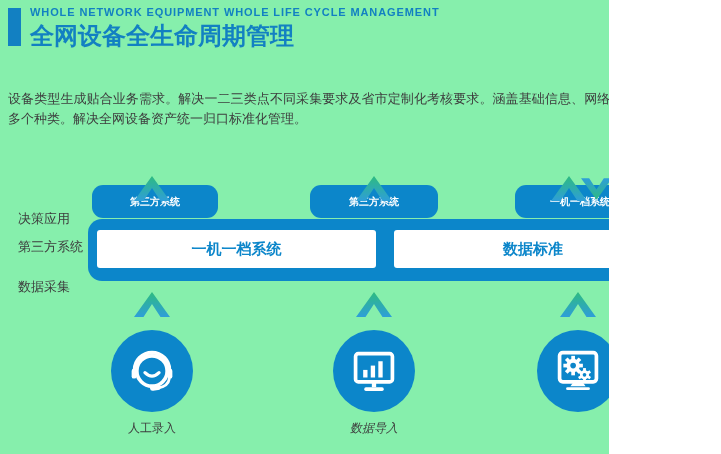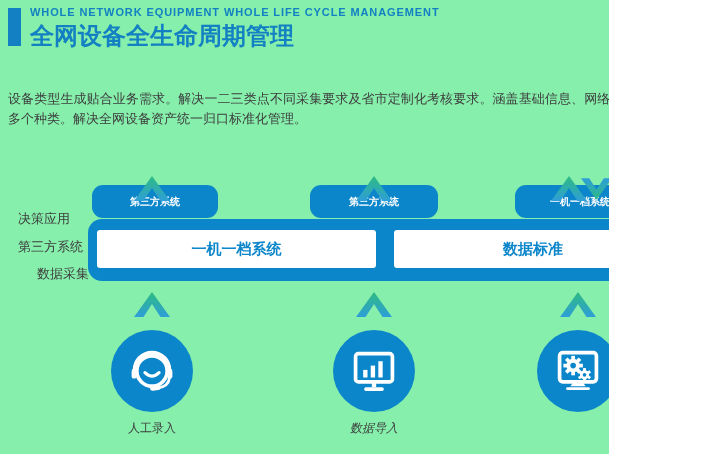--- a/index.html
+++ b/index.html
@@ -24,21 +24,21 @@
 
   
   .chev{position:absolute;width:36px;height:25px;}
   .chev svg{display:block;width:100%;height:100%;}
   .up-r1-c1{left:134px;top:176px;} .up-r1-c2{left:356px;top:176px;}
   .up-r1-c3{left:551px;top:176px;} .down-r1-c3{left:581px;top:178px;width:31px;height:22px;}
   .up-r2-c1{left:134px;top:292px;} .up-r2-c2{left:356px;top:292px;} .up-r2-c3{left:560px;top:292px;}
 
   
   .side-label{position:absolute;left:18px;font-size:13px;color:#3d3d3d;}
-  .sl1{top:210px;} .sl2{top:238px;} .sl3{top:265px;margin-left:19px;}
+  .sl1{top:210px;} .sl2{top:238px;} .sl3{top:278px;}
 
   
   .platform-bar{position:absolute;left:88px;top:219px;width:602px;height:62px;
                 background:#0c86ca;border-radius:14px;}
   .module{position:absolute;top:230px;height:38px;background:#fff;border-radius:3px;
           display:flex;align-items:center;justify-content:center;
           color:#0c86ca;font-size:15px;font-weight:bold;}
   .mod1{left:97px;width:279px;} .mod2{left:394px;width:278px;}
 
   

